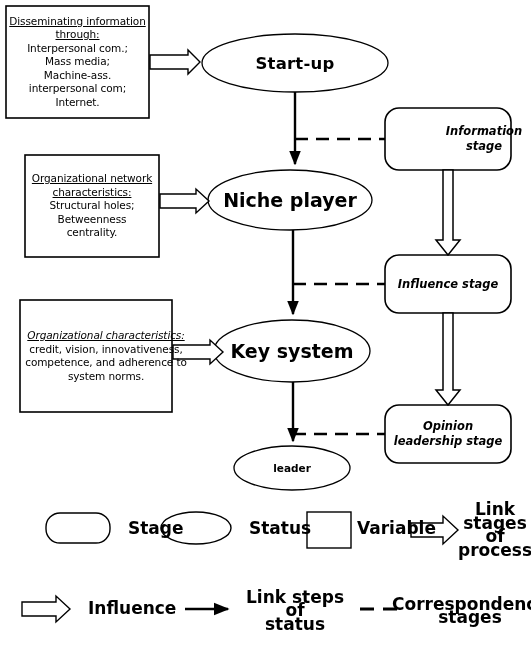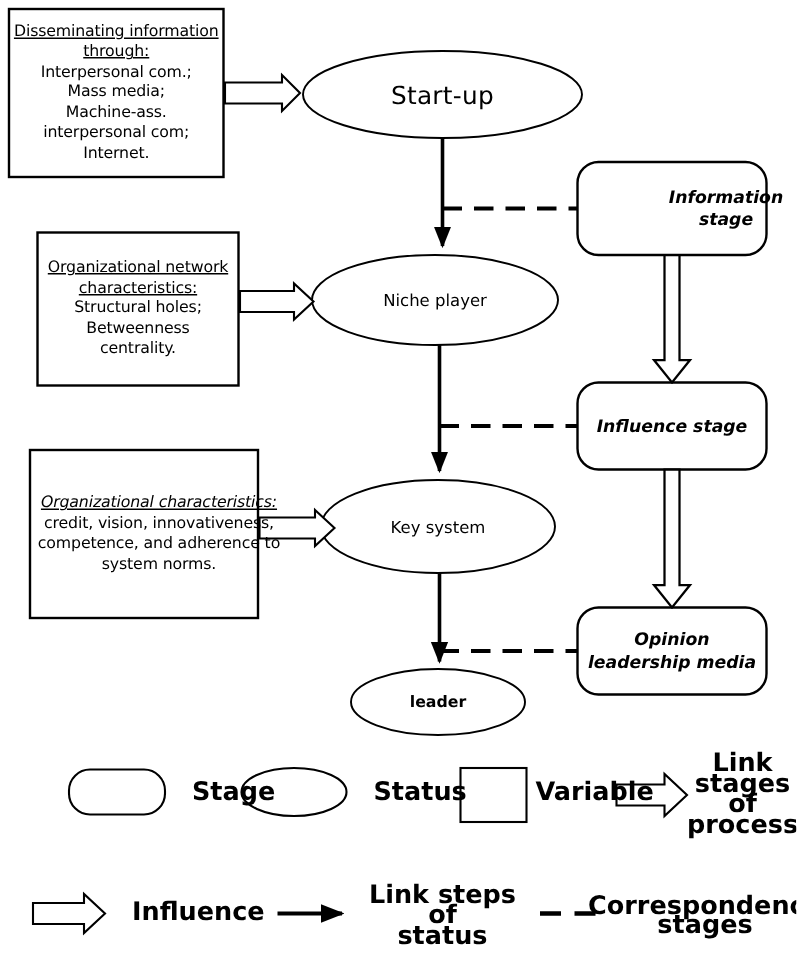--- a/index.html
+++ b/index.html
@@ -45,26 +45,26 @@
   .var-head {
     text-decoration: underline;
   }
   .var-head-italic {
     text-decoration: underline;
     font-style: italic;
   }
   
   .status-startup {
     font-size: 16.5px;
-    font-weight: normal;
+    font-weight: bold;
     letter-spacing: 0.2px;
   }
   .status-bold {
-    font-size: 11px;
-    font-weight: normal;
+    font-size: 19px;
+    font-weight: bold;
   }
   .status-small {
     font-size: 10.5px;
     font-weight: bold;
   }
   
   .stage-text {
     font-size: 11.5px;
     font-weight: bold;
     font-style: italic;
@@ -167,21 +167,21 @@
 
   <div class="node-label status-startup" style="left:202px; top:34px; width:186px; height:58px;">Start-up</div>
   <div class="node-label status-bold" style="left:208px; top:170px; width:164px; height:60px;">Niche player</div>
   <div class="node-label status-bold" style="left:214px; top:320px; width:156px; height:62px;">Key system</div>
   <div class="node-label status-small" style="left:234px; top:446px; width:116px; height:44px;">leader</div>
 
   <div class="node-label stage-text" style="left:387px; top:110px; width:122px; height:58px;margin-left:36px;">Information
 stage</div>
   <div class="node-label stage-text" style="left:387px; top:257px; width:122px; height:54px;">Influence stage</div>
   <div class="node-label stage-text" style="left:387px; top:407px; width:122px; height:54px;">Opinion
-leadership media</div>
+leadership stage</div>
 
   <div class="node-label legend-text legend-text-left" style="left:128px; top:518px; width:60px; height:22px; justify-content:flex-start;">Stage</div>
   <div class="node-label legend-text legend-text-left" style="left:249px; top:518px; width:60px; height:22px; justify-content:flex-start;">Status</div>
   <div class="node-label legend-text legend-text-left" style="left:357px; top:518px; width:60px; height:22px; justify-content:flex-start;">Variable</div>
   <div class="node-label legend-text" style="left:463px; top:508px; width:64px; height:44px;">Link
 stages of
 process</div>
 
   <div class="node-label legend-text legend-text-left" style="left:88px; top:598px; width:80px; height:22px; justify-content:flex-start;">Influence</div>
   <div class="node-label legend-text" style="left:243px; top:596px; width:104px; height:30px;">Link steps of

